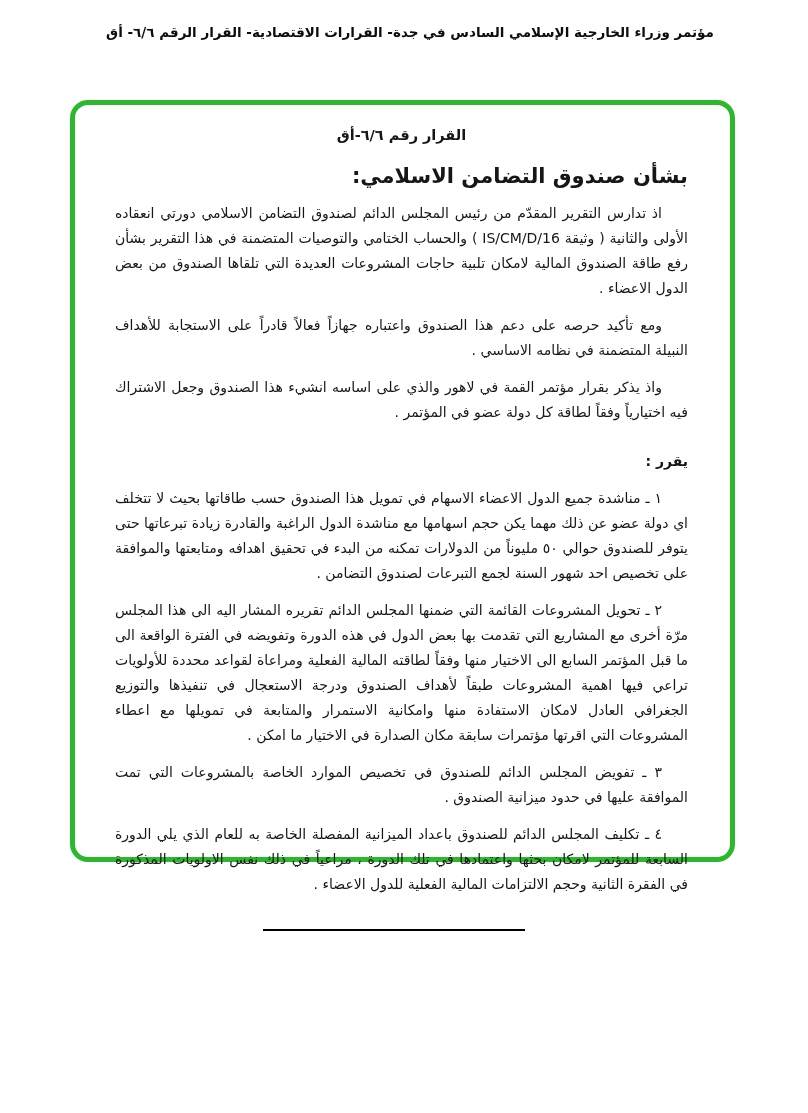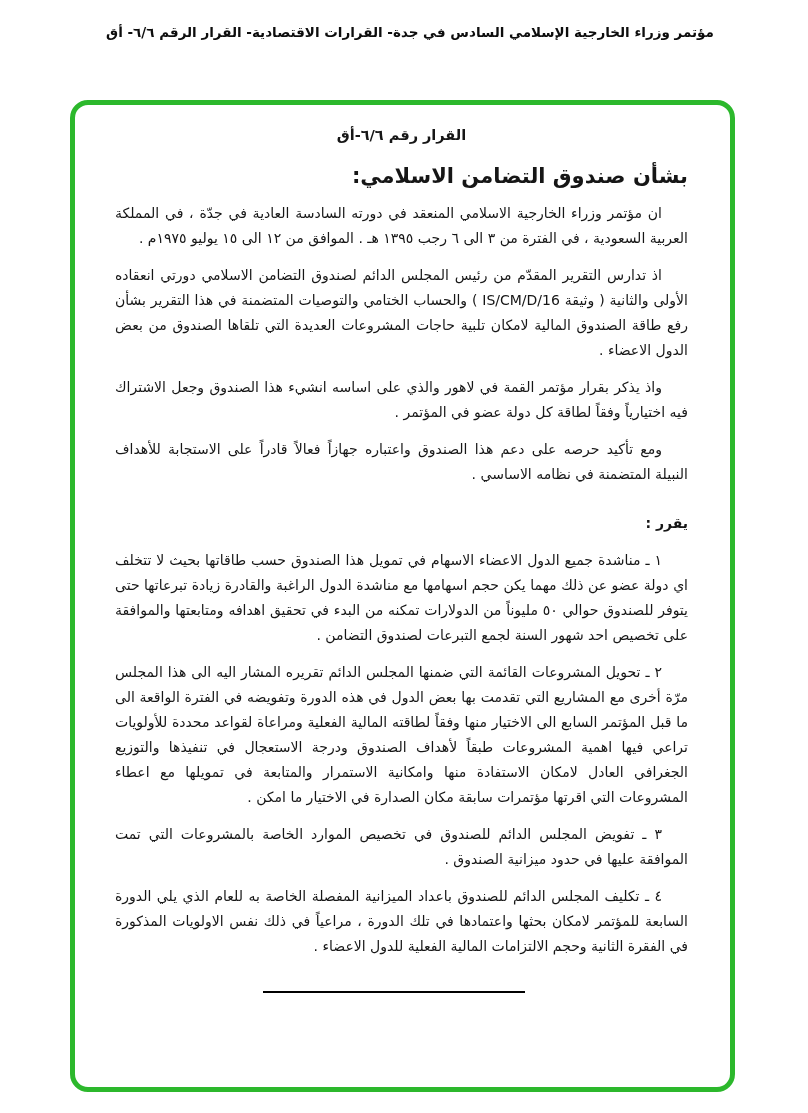--- a/index.html
+++ b/index.html
@@ -35,21 +35,21 @@
     font-weight: bold;
     font-size: 9px;
     margin-top: 10px;
     color: #1c1c1c;
   }
   .green-box {
     position: absolute;
     left: 70px;
     top: 100px;
     width: 665px;
-    height: 992px;
+    height: 762px;
     box-sizing: border-box;
     border: 5px solid #2cb82c;
     border-radius: 18px;
     background: #ffffff;
   }
   .doc {
     direction: rtl;
     padding: 14px 42px 0 40px;
     font-size: 14px;
     line-height: 25px;
@@ -97,27 +97,26 @@
     <div class="header-title">مؤتمر وزراء الخارجية الإسلامي السادس في جدة- القرارات الاقتصادية- القرار الرقم ٦/٦- أق</div>
   </div>
 
   <div class="green-box">
     <div class="doc">
 
       <div class="doc-title">القرار رقم ٦/٦-أق</div>
 
       <div class="doc-subject">بشأن صندوق التضامن الاسلامي:</div>
 
-      <p class="para">ان مؤتمر وزراء الخارجية الاسلامي المنعقد في دورته السادسة العادية في جدّة ، في المملكة العربية السعودية ، في الفترة من ٣ الى ٦ رجب ١٣٩٥ هـ . الموافق من ١٢ الى ١٥ يوليو ١٩٧٥م .</p>
 
       <p class="para">اذ تدارس التقرير المقدّم من رئيس المجلس الدائم لصندوق التضامن الاسلامي دورتي انعقاده الأولى والثانية ( وثيقة IS/CM/D/16 ) والحساب الختامي والتوصيات المتضمنة في هذا التقرير بشأن رفع طاقة الصندوق المالية لامكان تلبية حاجات المشروعات العديدة التي تلقاها الصندوق من بعض الدول الاعضاء .</p>
 
+      <p class="para">ومع تأكيد حرصه على دعم هذا الصندوق واعتباره جهازاً فعالاً قادراً على الاستجابة للأهداف النبيلة المتضمنة في نظامه الاساسي .</p>
+
       <p class="para">واذ يذكر بقرار مؤتمر القمة في لاهور والذي على اساسه انشيء هذا الصندوق وجعل الاشتراك فيه اختيارياً وفقاً لطاقة كل دولة عضو في المؤتمر .</p>
-
-      <p class="para">ومع تأكيد حرصه على دعم هذا الصندوق واعتباره جهازاً فعالاً قادراً على الاستجابة للأهداف النبيلة المتضمنة في نظامه الاساسي .</p>
 
       <div class="decides">يقرر :</div>
 
       <p class="para tight">١ ـ مناشدة جميع الدول الاعضاء الاسهام في تمويل هذا الصندوق حسب طاقاتها بحيث لا تتخلف اي دولة عضو عن ذلك مهما يكن حجم اسهامها مع مناشدة الدول الراغبة والقادرة زيادة تبرعاتها حتى يتوفر للصندوق حوالي ٥٠ مليوناً من الدولارات تمكنه من البدء في تحقيق اهدافه ومتابعتها والموافقة على تخصيص احد شهور السنة لجمع التبرعات لصندوق التضامن .</p>
 
       <p class="para tight">٢ ـ تحويل المشروعات القائمة التي ضمنها المجلس الدائم تقريره المشار اليه الى هذا المجلس مرّة أخرى مع المشاريع التي تقدمت بها بعض الدول في هذه الدورة وتفويضه في الفترة الواقعة الى ما قبل المؤتمر السابع الى الاختيار منها وفقاً لطاقته المالية الفعلية ومراعاة لقواعد محددة للأولويات تراعي فيها اهمية المشروعات طبقاً لأهداف الصندوق ودرجة الاستعجال في تنفيذها والتوزيع الجغرافي العادل لامكان الاستفادة منها وامكانية الاستمرار والمتابعة في تمويلها مع اعطاء المشروعات التي اقرتها مؤتمرات سابقة مكان الصدارة في الاختيار ما امكن .</p>
 
       <p class="para tight">٣ ـ تفويض المجلس الدائم للصندوق في تخصيص الموارد الخاصة بالمشروعات التي تمت الموافقة عليها في حدود ميزانية الصندوق .</p>
 
       <p class="para tight">٤ ـ تكليف المجلس الدائم للصندوق باعداد الميزانية المفصلة الخاصة به للعام الذي يلي الدورة السابعة للمؤتمر لامكان بحثها واعتمادها في تلك الدورة ، مراعياً في ذلك نفس الاولويات المذكورة في الفقرة الثانية وحجم الالتزامات المالية الفعلية للدول الاعضاء .</p>

